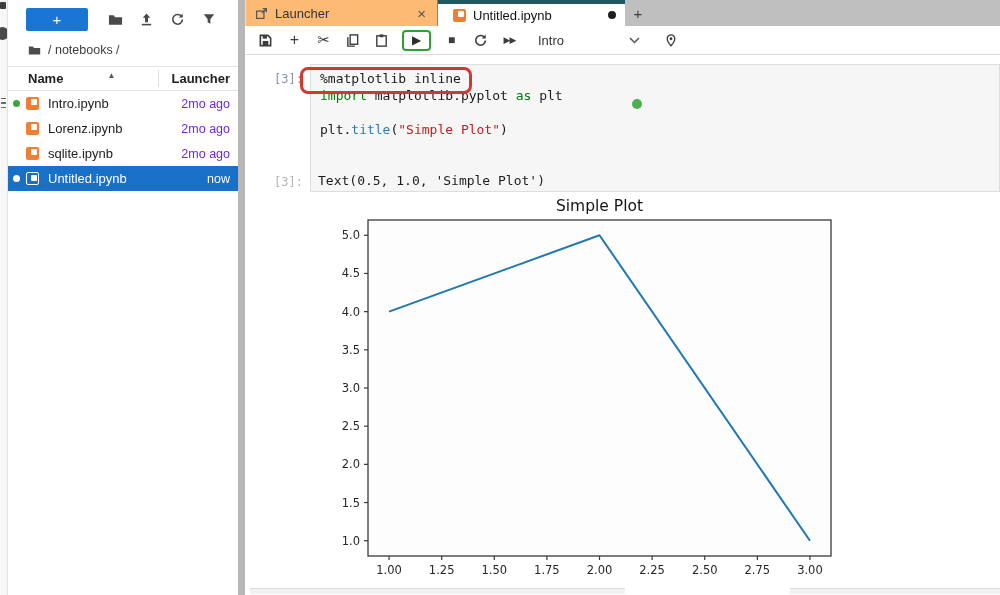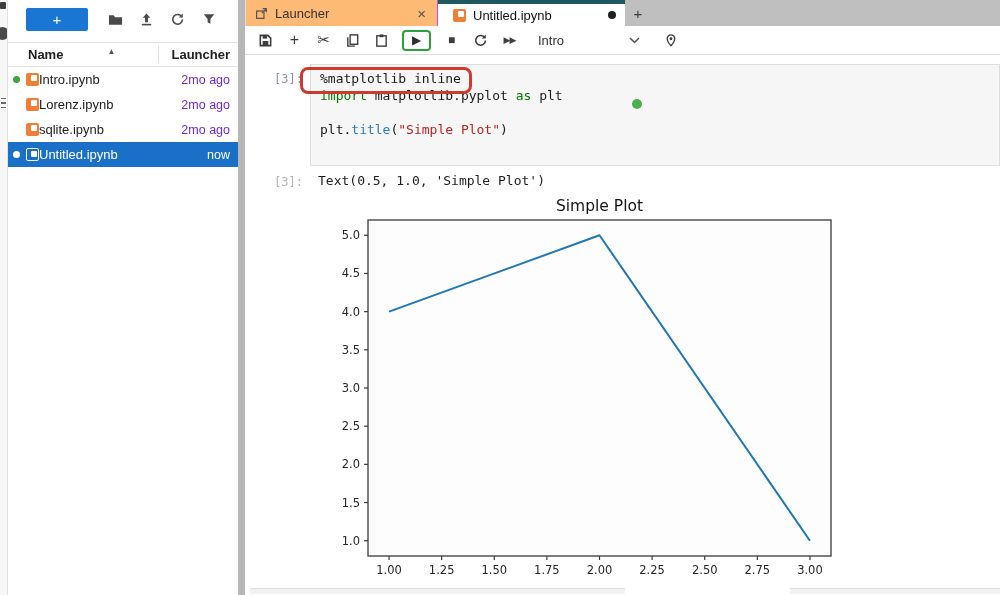--- a/index.html
+++ b/index.html
@@ -29,21 +29,21 @@
     font-weight:bold;font-size:13px;color:#212121;padding:0 8px 0 20px}
   .col-name{width:140px;display:flex;align-items:flex-start}
   .sort-caret{font-size:8px;color:#555;margin-left:44px}
   .hdr-divider{position:absolute;left:150px;top:3px;bottom:3px;width:1px;background:#e0e0e0}
   .col-mod{flex:1;text-align:right}
   .fb-row{display:flex;align-items:center;height:25px;font-size:13px;color:#212121;padding-right:8px;cursor:pointer}
   .run-dot{width:7px;height:7px;border-radius:50%;background:#3ca53c;margin-left:5px;flex:none}
   .run-dot.hidden{visibility:hidden}
   .nb-icon{width:13px;height:13px;background:#ee7f35;border-radius:2px;margin-left:6px;position:relative;flex:none}
   .nb-glyph{position:absolute;right:2px;top:2px;width:6px;height:6px;background:#fff;border-radius:1px}
-  .fb-name{flex:1;white-space:nowrap;overflow:hidden}
+  .fb-name{margin-left:9px;flex:1;white-space:nowrap;overflow:hidden}
   .fb-mod{font-size:12.5px;color:#6d28d9}
   .fb-row.selected{background:#1a70c7;color:#fff}
   .fb-row.selected .fb-mod{color:#fff}
   .fb-row.selected .run-dot{background:#fff}
   .fb-row.selected .nb-icon{background:transparent;border:1.5px solid #fff}
   .fb-row.selected .nb-glyph{right:1.5px;top:1.5px}
 
   
   .splitter{position:absolute;left:238px;top:0;width:7px;height:595px;background:#b7b7b7;cursor:col-resize}
 
@@ -68,21 +68,21 @@
   .glyph-ff{font-size:9px;letter-spacing:-1px}
   .run-wrap{border:2px solid #2ba13a;border-radius:4px;height:21px;display:flex;align-items:center;padding:0 4px}
   .cell-type{display:flex;align-items:center;justify-content:space-between;width:102px;
     font-size:13px;color:#333;margin-left:8px;cursor:pointer}
 
   
   .content{position:absolute;top:55px;left:0;right:0;bottom:0;background:#fff}
   .mono{font-family:"DejaVu Sans Mono","Liberation Mono",monospace}
   .in-prompt{position:absolute;left:0;top:17px;width:58px;text-align:right;
     font-size:12px;color:#8a93a5}
-  .editor{position:absolute;left:65px;right:0;top:9px;height:102px;background:#f6f6f6;
+  .editor{position:absolute;left:65px;right:0;top:9px;height:128px;background:#f6f6f6;
     border:1px solid #dedede;padding:5px 0 0 9px;font-size:13px;color:#1a1a1a}
   .code-line{height:17px;line-height:17px;white-space:pre}
   .tk-kw{color:#007d00;font-weight:normal}
   .tk-num{color:#0a8043}
   .tk-str{color:#ba2121}
   .tk-prop{color:#2e7bb6}
   .red-box{position:absolute;left:55px;top:12px;width:172px;height:27px;
     border:3px solid #cf3a30;border-radius:8px;pointer-events:none}
   .ann-dot{position:absolute;left:387px;top:44px;width:10px;height:10px;border-radius:50%;background:#4caf50}
   .tooltip{position:absolute;left:407px;top:30px;width:90px;height:37px;background:#3f4245;
@@ -128,20 +128,26 @@
           <path d="M13.6 1.6v4.2H9.4z" fill="#4a4a4a"></path>
           </svg>
       </span>
       <span class="fb-tool">
         <svg class="ic" width="14" height="14" viewBox="0 0 16 16">
           <path d="M2 2.5h12L9.6 8v5.5l-3.2-1.8V8z" fill="#4a4a4a"></path>
           </svg>
       </span>
     </div>
 
+    <div class="breadcrumb">
+      <svg class="ic" width="13" height="13" viewBox="0 0 16 16">
+        <path d="M1 3h5l1.5 2H15v8H1z" fill="#4d4d4d"></path>
+        </svg>
+      <span class="crumb-text">/ notebooks /</span>
+    </div>
 
     <div class="fb-header">
       <span class="col-name">
         <span>Name</span>
         <span class="sort-caret">▲</span>
       </span>
       <span class="hdr-divider"></span>
       <span class="col-mod">Launcher</span>
     </div>
 

